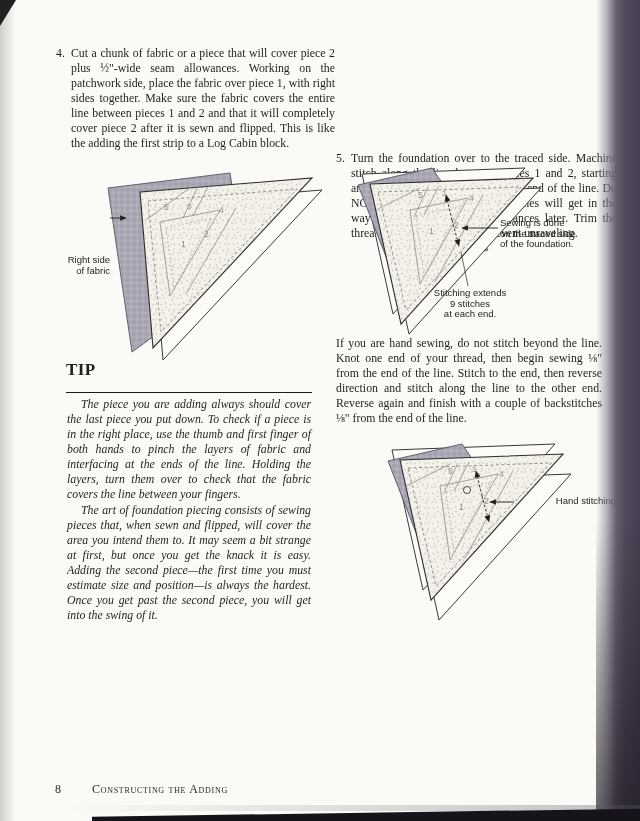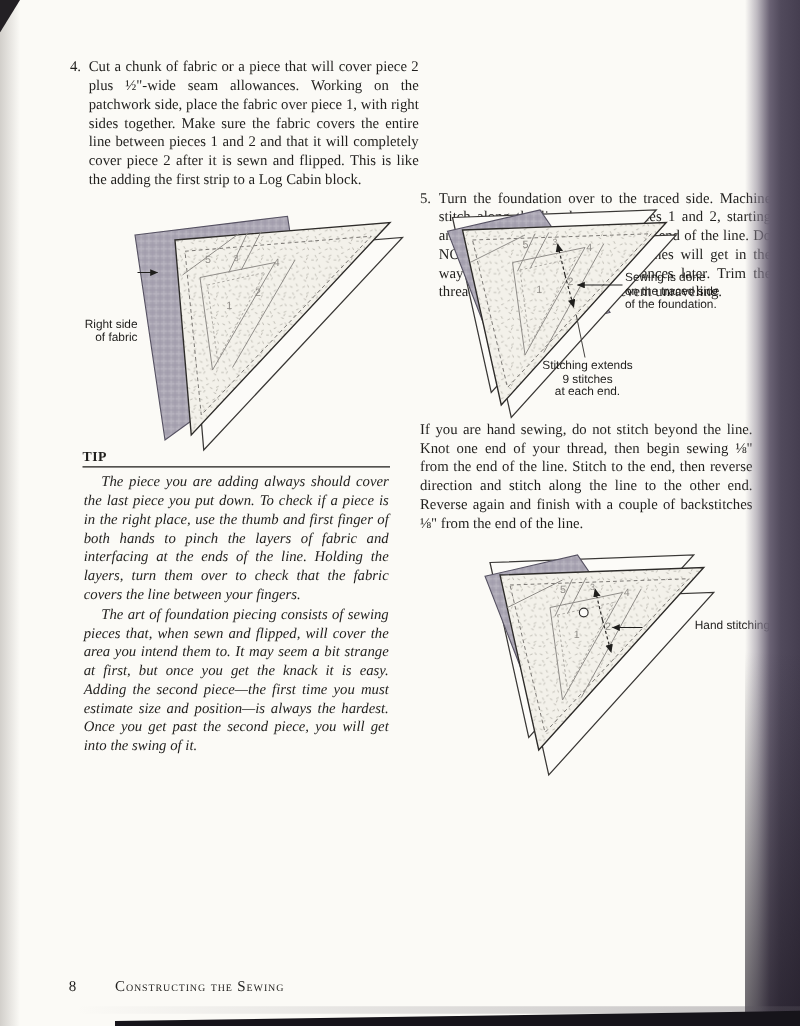--- a/index.html
+++ b/index.html
@@ -17,22 +17,22 @@
   .bottom-band{position:absolute;left:92px;right:0;bottom:0;height:14px;background:#16141a;
     clip-path:polygon(0 70%,100% 12%,100% 100%,0 100%);}
   .bottom-shadow{position:absolute;left:60px;right:0;bottom:10px;height:6px;
     background:linear-gradient(to right,rgba(90,85,95,0),rgba(90,85,95,.35));}
 
   
   .tcol{position:absolute;font-size:11.8px;line-height:15px;text-align:justify;}
   .numbered{position:relative;padding-left:15px;}
   .num{position:absolute;left:0;top:0;}
   .tip{position:absolute;left:66px;top:360px;width:246px;}
-  .tip-head{font-weight:bold;font-size:11px;letter-spacing:.4px;
-            border-bottom:1.6px solid #1c1b19;padding-bottom:1px;margin-bottom:4px;}
+  .tip-head{font-weight:bold;font-size:17px;letter-spacing:.4px;
+            border-bottom:1.6px solid #1c1b19;padding-bottom:12px;margin-bottom:4px;}
   .tip-p{font-style:italic;font-size:11.8px;line-height:15px;text-align:justify;
          text-indent:14px;margin:1px;}
   .footer{position:absolute;left:55px;top:782px;font-size:12px;}
   .footer .title{font-variant:small-caps;letter-spacing:.7px;margin-left:28px;}
 
   
   .lbl{position:absolute;font-family:"Liberation Sans",sans-serif;font-size:9.5px;
        line-height:10.6px;color:#1d1c1a;white-space:pre-line;}
   .lbl.right{text-align:right;margin-top:48px;} .lbl.center{text-align:center;}
 
@@ -170,21 +170,21 @@
         <line x1="142" y1="66" x2="136" y2="41" marker-end="url(#arr)"></line>
         <line x1="142" y1="66" x2="149" y2="92" marker-end="url(#arr)"></line>
       </g>
       <line x1="174" y1="72" x2="150" y2="72" stroke="#1f1e1c" stroke-width="0.9" marker-end="url(#arr)"></line>
     </svg>
   </div>
   <div class="lbl" style="left:516px;top:496px;width:100px;text-align:right;">Hand stitching</div>
 
   <div class="footer">
     <span>8</span>
-    <span class="title">Constructing the Sewing</span>
+    <span class="title">Constructing the Adding</span>
   </div>
 
   <div class="left-edge-shade"></div>
   <div class="corner-mark"></div>
   <div class="spine-band"></div>
   <div class="spine-dark-bottom"></div>
   <div class="bottom-shadow"></div>
   <div class="bottom-band"></div>
 
 </div>

